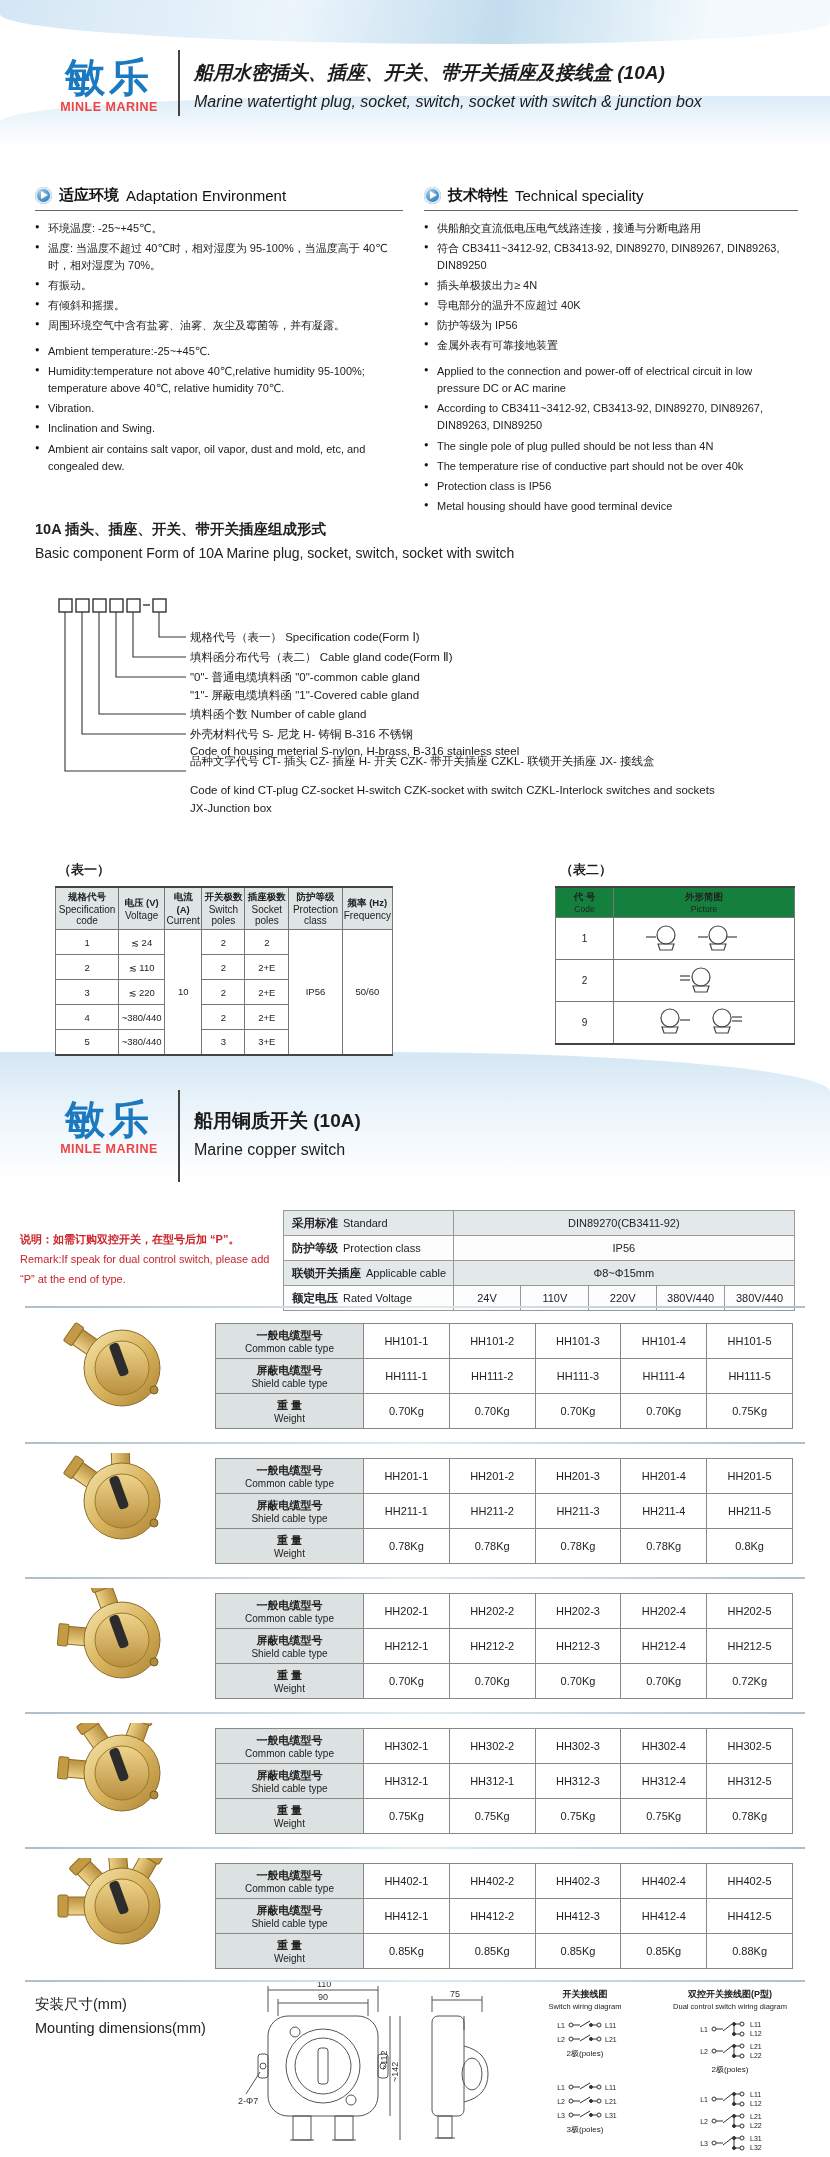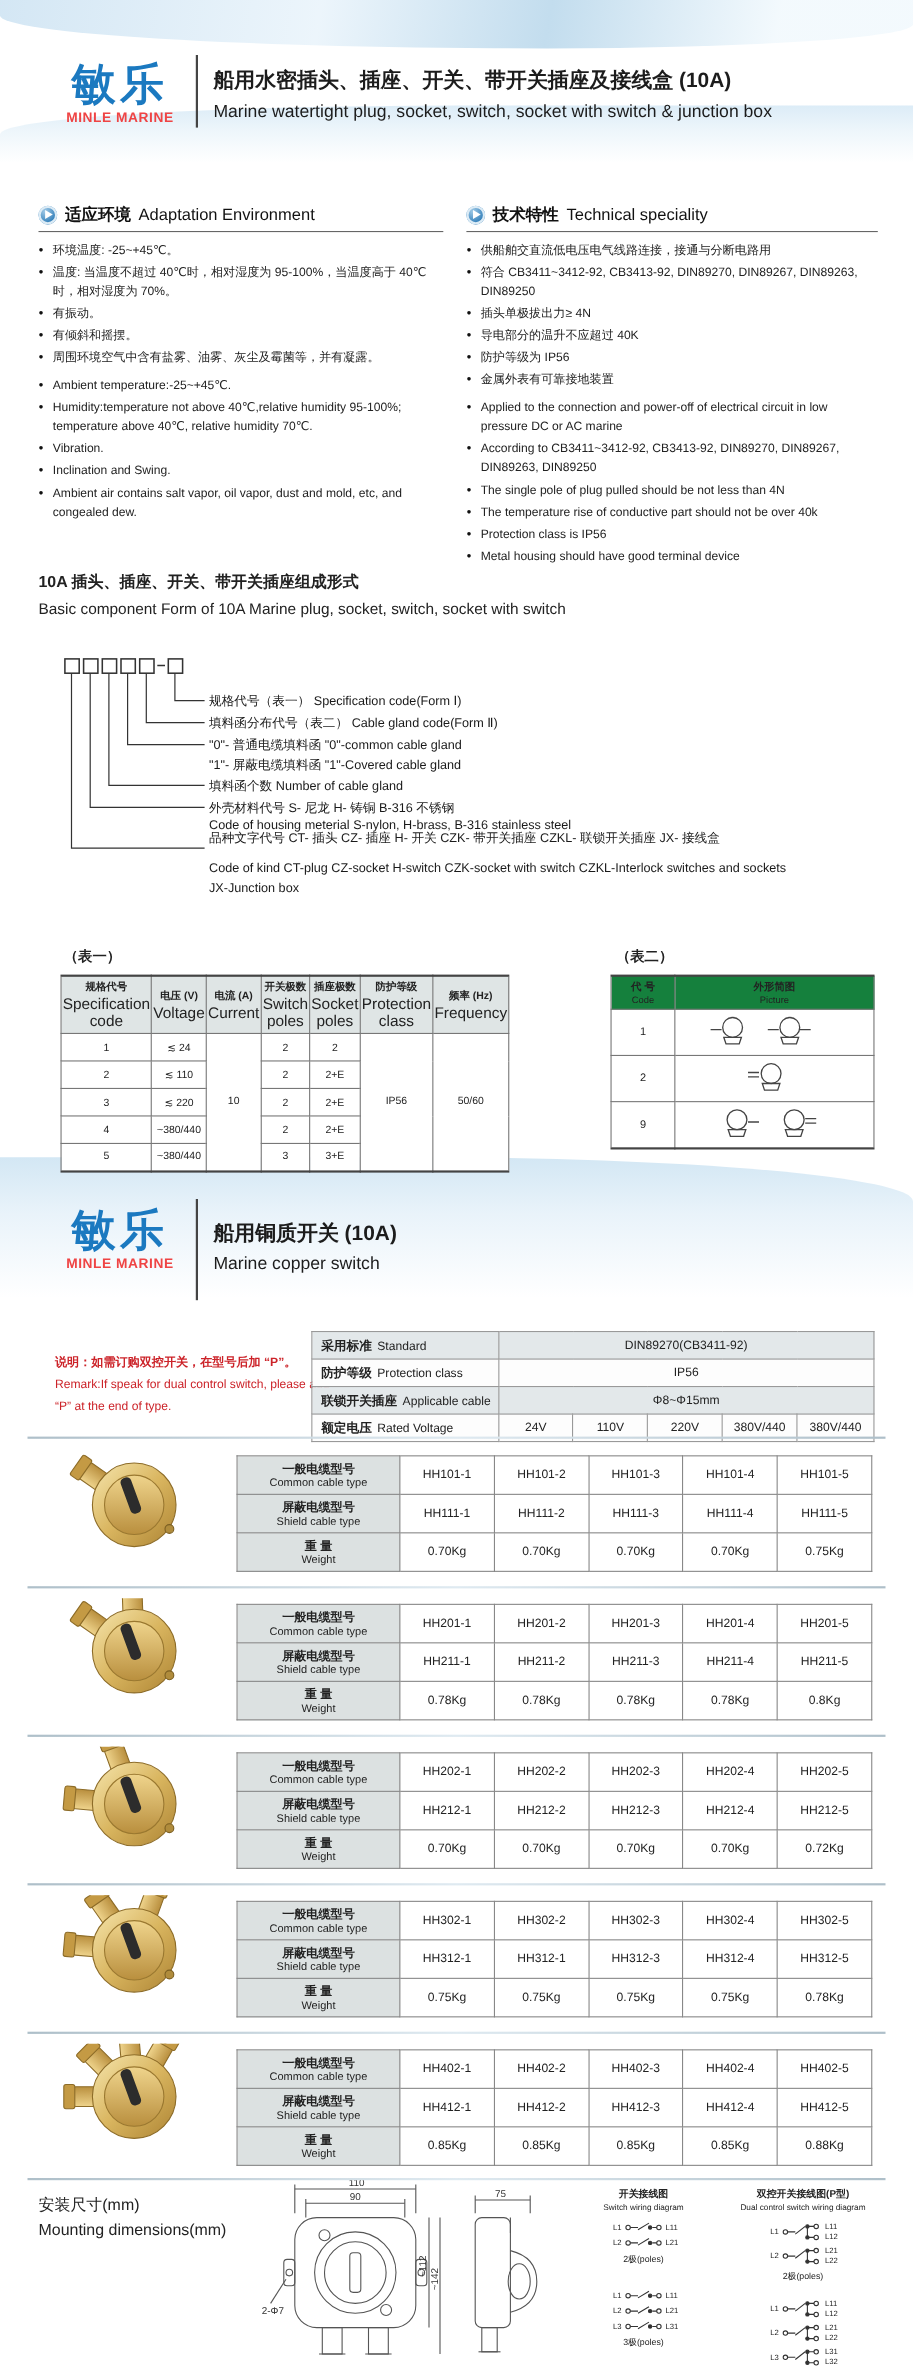--- a/index.html
+++ b/index.html
@@ -46,21 +46,21 @@
   .cf-title-en { font-size:14px; margin-top:6px; }
   .cf-label { position:absolute; left:160px; font-size:11.5px; white-space:nowrap; color:#1a1a1a; }
 
   
   table { border-collapse:collapse; }
   .caption { font-size:13px; font-weight:bold; }
   .t1 th,.t1 td,.t2 th,.t2 td { border:1px solid #777; text-align:center; vertical-align:middle; }
   .t1 { width:338px; border-top:2px solid #444; border-bottom:2px solid #444; }
   .t1 th { background:#dfe5e5; padding:3px 1px; }
   .t1 th .cn { display:block; font-size:9.5px; font-weight:bold; }
-  .t1 th .en { display:block; font-size:14px; font-weight:normal;text-align:center; }
+  .t1 th .en { display:block; font-size:10px; font-weight:normal;text-align:center; }
   .t1 td { font-size:9.5px; height:25px; background:#fff; }
   .t2 { width:240px; border-top:2px solid #444; border-bottom:2px solid #444; }
   .t2 th { background:#15803d; padding:3px 1px; }
   .t2 th .cn { display:block; font-size:9.5px; font-weight:bold; }
   .t2 th .en { display:block; font-size:8.5px; font-weight:normal; }
   .t2 td { font-size:10px; height:42px; background:#fff; }
 
   
   .remark { color:#cc2329; font-size:11px; line-height:1.8; }
   .remark .cn { font-weight:bold; }
@@ -116,21 +116,21 @@
 
   <div class="abs waves-top"></div>
   <div class="abs band1"></div>
   <div class="abs band2"></div>
 
   <div class="abs logo" style="left:50px; top:56px;">
     <div class="logo-cn">敏乐</div>
     <div class="logo-en">MINLE MARINE</div>
   </div>
   <div class="abs vdivider" style="left:178px; top:50px; height:66px;"></div>
-  <div class="abs" style="left:194px; top:60px; width:610px;">
+  <div class="abs" style="left:194px; top:60px; width:610px;font-style:italic;">
     <div class="h-title-cn">船用水密插头、插座、开关、带开关插座及接线盒 (10A)</div>
     <div class="h-title-en">Marine watertight plug, socket, switch, socket with switch &amp; junction box</div>
   </div>
 
   <div class="abs" style="left:35px; top:186px; width:368px;">
     <div class="sec-head">
       <span class="play-icon"></span>
       <span class="sec-cn">适应环境</span>
       <span class="sec-en">Adaptation Environment</span>
     </div>
@@ -342,21 +342,21 @@
   <div class="abs logo" style="left:50px; top:1098px;">
     <div class="logo-cn">敏乐</div>
     <div class="logo-en">MINLE MARINE</div>
   </div>
   <div class="abs vdivider" style="left:178px; top:1090px; height:92px;"></div>
   <div class="abs" style="left:194px; top:1108px; width:600px;">
     <div class="h-title-cn">船用铜质开关 (10A)</div>
     <div class="h-title-en">Marine copper switch</div>
   </div>
 
-  <div class="abs remark" style="left:50px; top:1230px; width:252px;">
+  <div class="abs remark" style="left:20px; top:1230px; width:252px;">
     <div class="cn">说明：如需订购双控开关，在型号后加 “P”。</div>
     <div>Remark:If speak for dual control switch, please add “P” at the end of type.</div>
   </div>
 
   <table class="abs std" style="left:283px; top:1210px;">
     <tbody>
         <tr>
       <td class="lbl"><b>采用标准</b><span>Standard</span></td>
       <td colspan="5">DIN89270(CB3411-92)</td>
     </tr>

